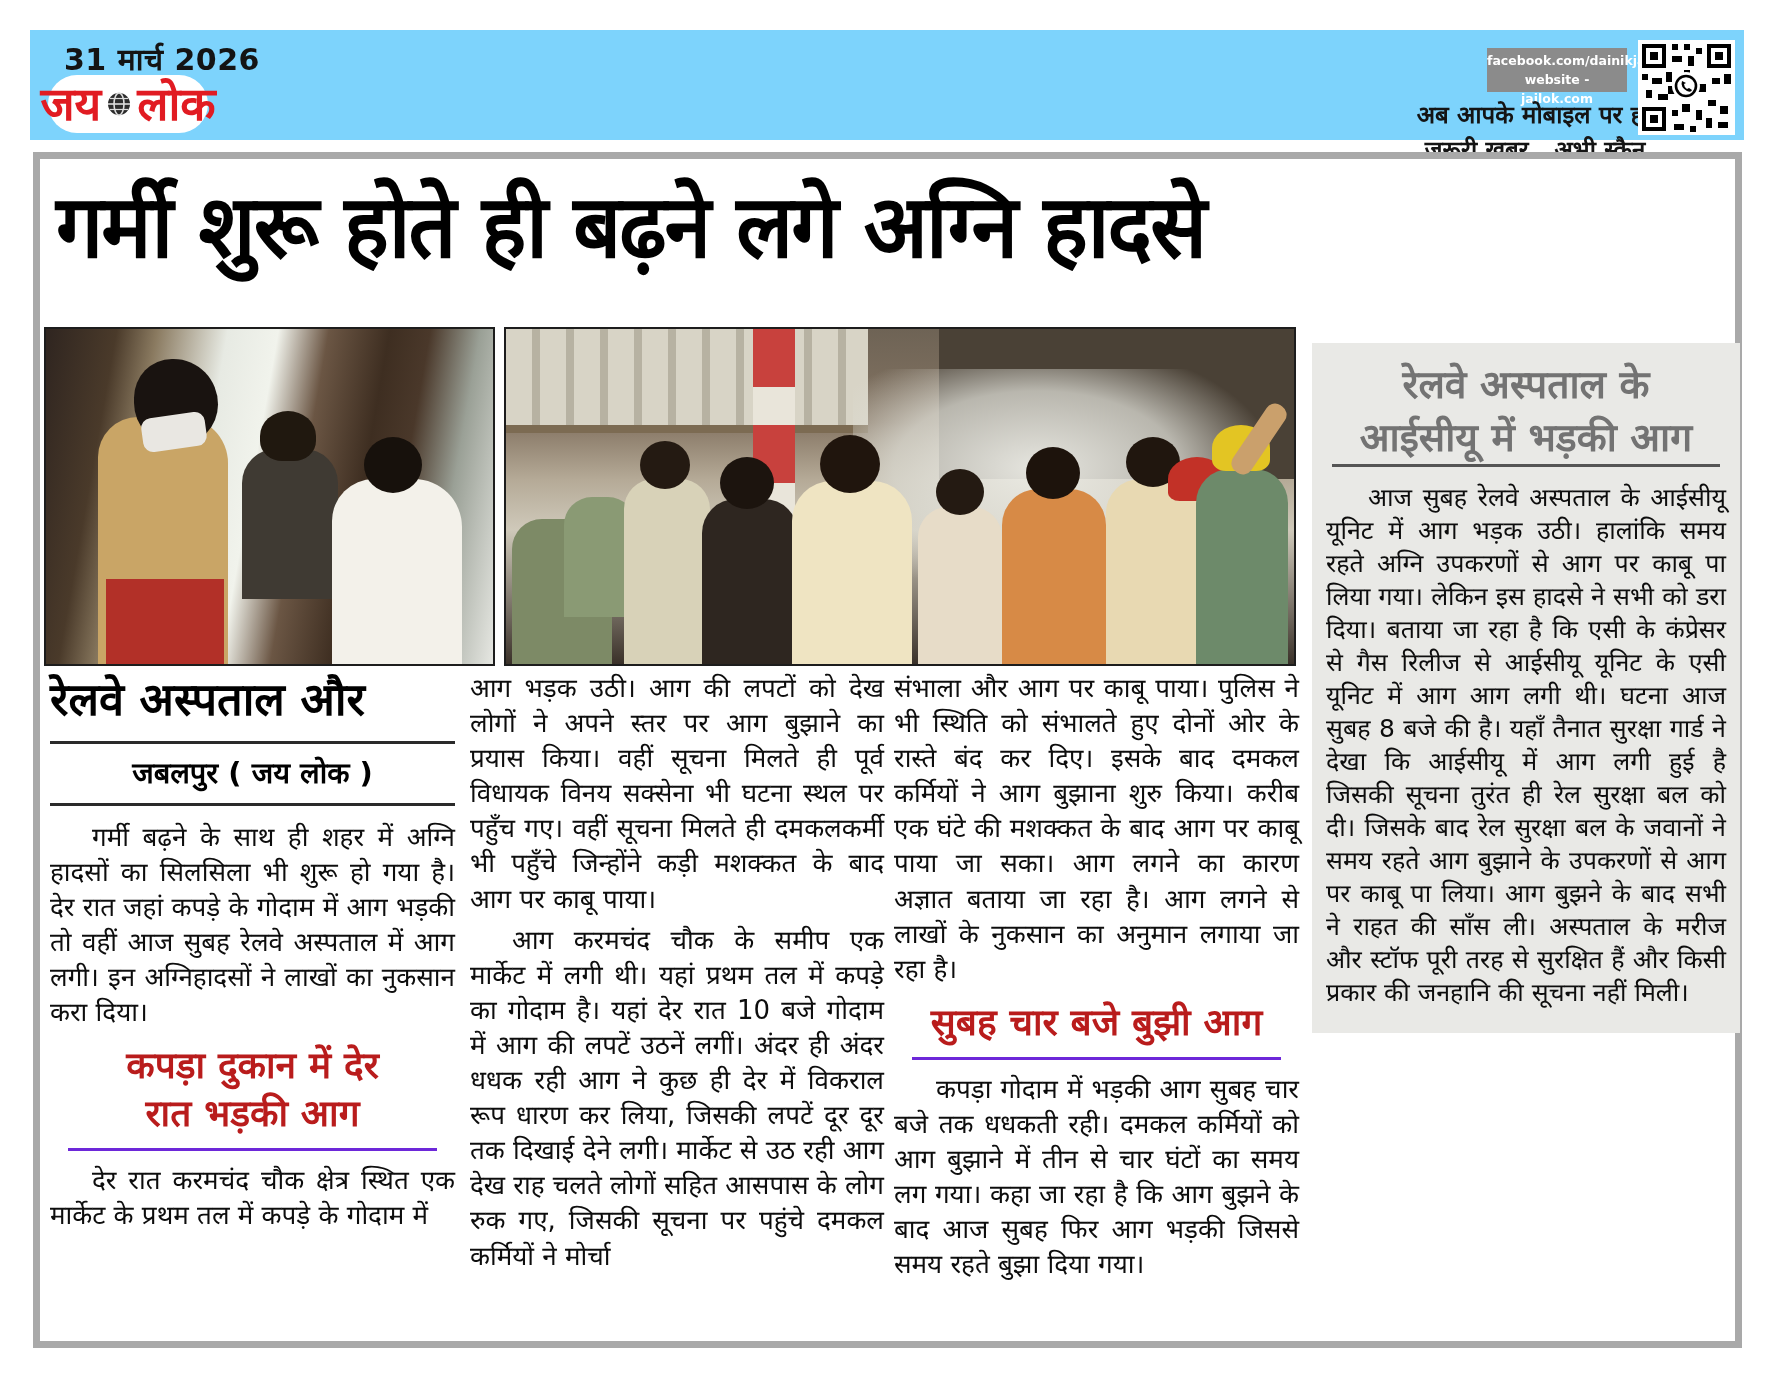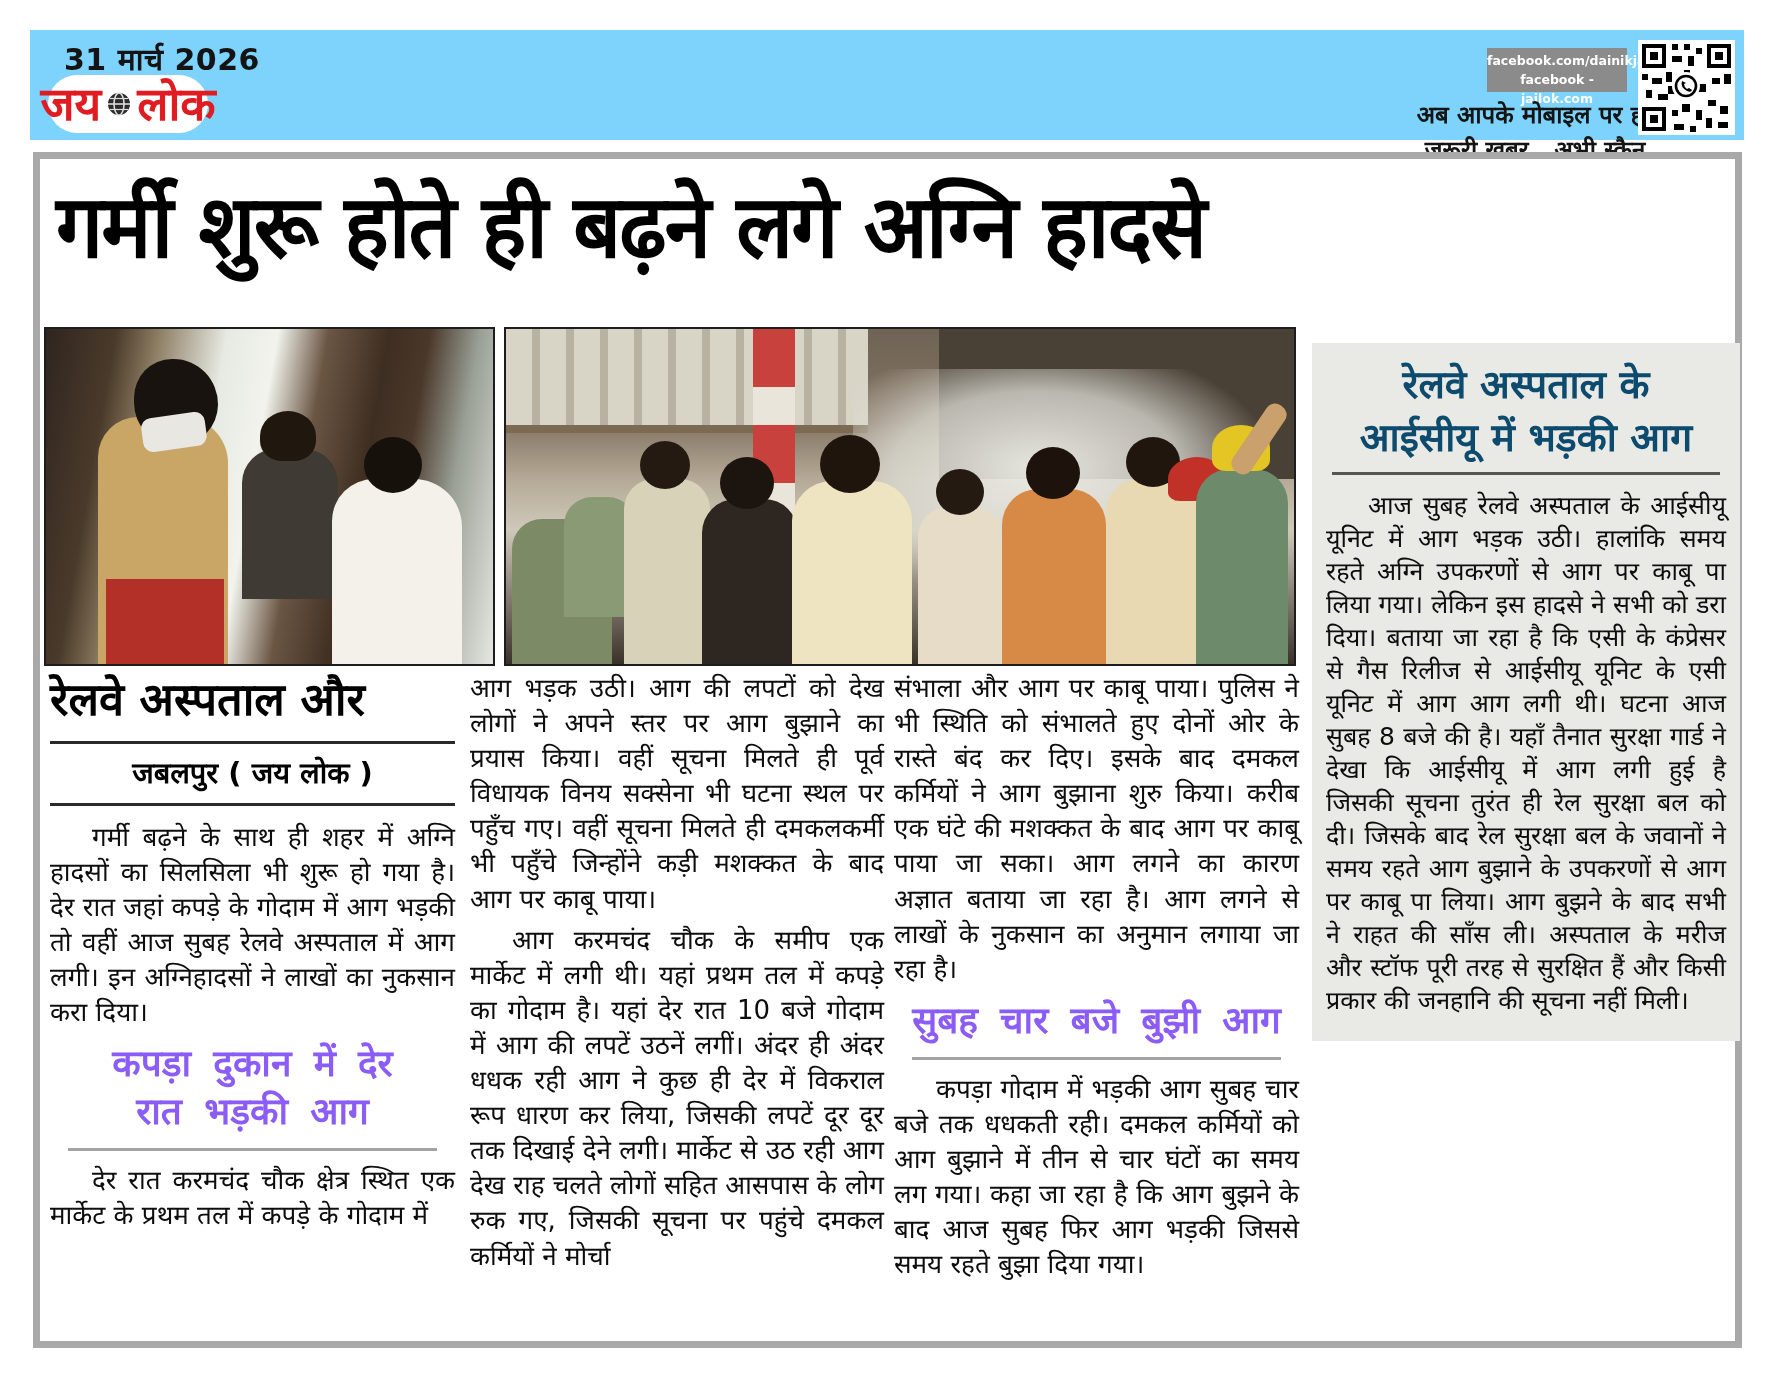--- a/index.html
+++ b/index.html
@@ -63,29 +63,29 @@
   .indent{text-indent:42px;}
   .col-headline{
     font-size:45px;font-weight:bold;line-height:1.28;color:#000;
     padding-bottom:12px;border-bottom:3px solid #2a2a2a;margin-bottom:0;
   }
   .dateline{
     text-align:center;font-size:29px;font-weight:bold;color:#000;
     padding:8px 0 12px 0;border-bottom:3px solid #2a2a2a;margin:0 0 14px 0;
   }
   .subhead{
-    text-align:center;font-size:37px;font-weight:bold;line-height:1.3;color:#8b5cf6;
-    padding:6px 0 10px 0;border-bottom:3px solid #a3a3a3;margin:4px 18px 12px 18px;font-family:Liberation Mono, monospace;
+    text-align:center;font-size:37px;font-weight:bold;line-height:1.3;color:#b91c1c;
+    padding:6px 0 10px 0;border-bottom:3px solid #6d28d9;margin:4px 18px 12px 18px;
   }
   .gray-panel{
     background:#e9e9e6;margin-top:14px;padding:12px 14px 18px 14px;
   }
   .panel-heading{
-    text-align:center;font-size:39px;font-weight:bold;line-height:1.35;color:#0c4a6e;
-    padding-bottom:8px;border-bottom:3px solid #555;margin:4px 6px 14px 6px;
+    text-align:center;font-size:39px;font-weight:bold;line-height:1.35;color:#737373;
+    padding-bottom:0;border-bottom:3px solid #555;margin:4px 6px 14px 6px;
   }
   .panel-body{font-size:25px;line-height:1.32;}
 </style>
 </head>
 <body>
 
 <div class="masthead">
   <div class="date">31 मार्च 2026</div>
 
   <div class="logo-pill">
@@ -95,21 +95,21 @@
       <ellipse cx="12" cy="12" rx="5" ry="11" fill="none" stroke="#dcdcdc" stroke-width="1.6"></ellipse>
       <line x1="1" y1="12" x2="23" y2="12" stroke="#dcdcdc" stroke-width="1.6"></line>
       <line x1="3" y1="6.5" x2="21" y2="6.5" stroke="#dcdcdc" stroke-width="1.2"></line>
       <line x1="3" y1="17.5" x2="21" y2="17.5" stroke="#dcdcdc" stroke-width="1.2"></line>
     </svg>
     <span class="logo-word">लोक</span>
   </div>
 
   <div class="social-box">
     <div>facebook.com/dainikjailok</div>
-    <div>facebook - jailok.com</div>
+    <div>website - jailok.com</div>
   </div>
 
   <div class="scan-text">
     <div>अब आपके मोबाइल पर हर</div>
     <div>जरूरी खबर , अभी स्कैन करें</div>
   </div>
 
   <div class="qr-wrap">
     <svg viewBox="0 0 97 95" width="97" height="95">
       <rect x="0" y="0" width="97" height="95" fill="#ffffff"></rect>

